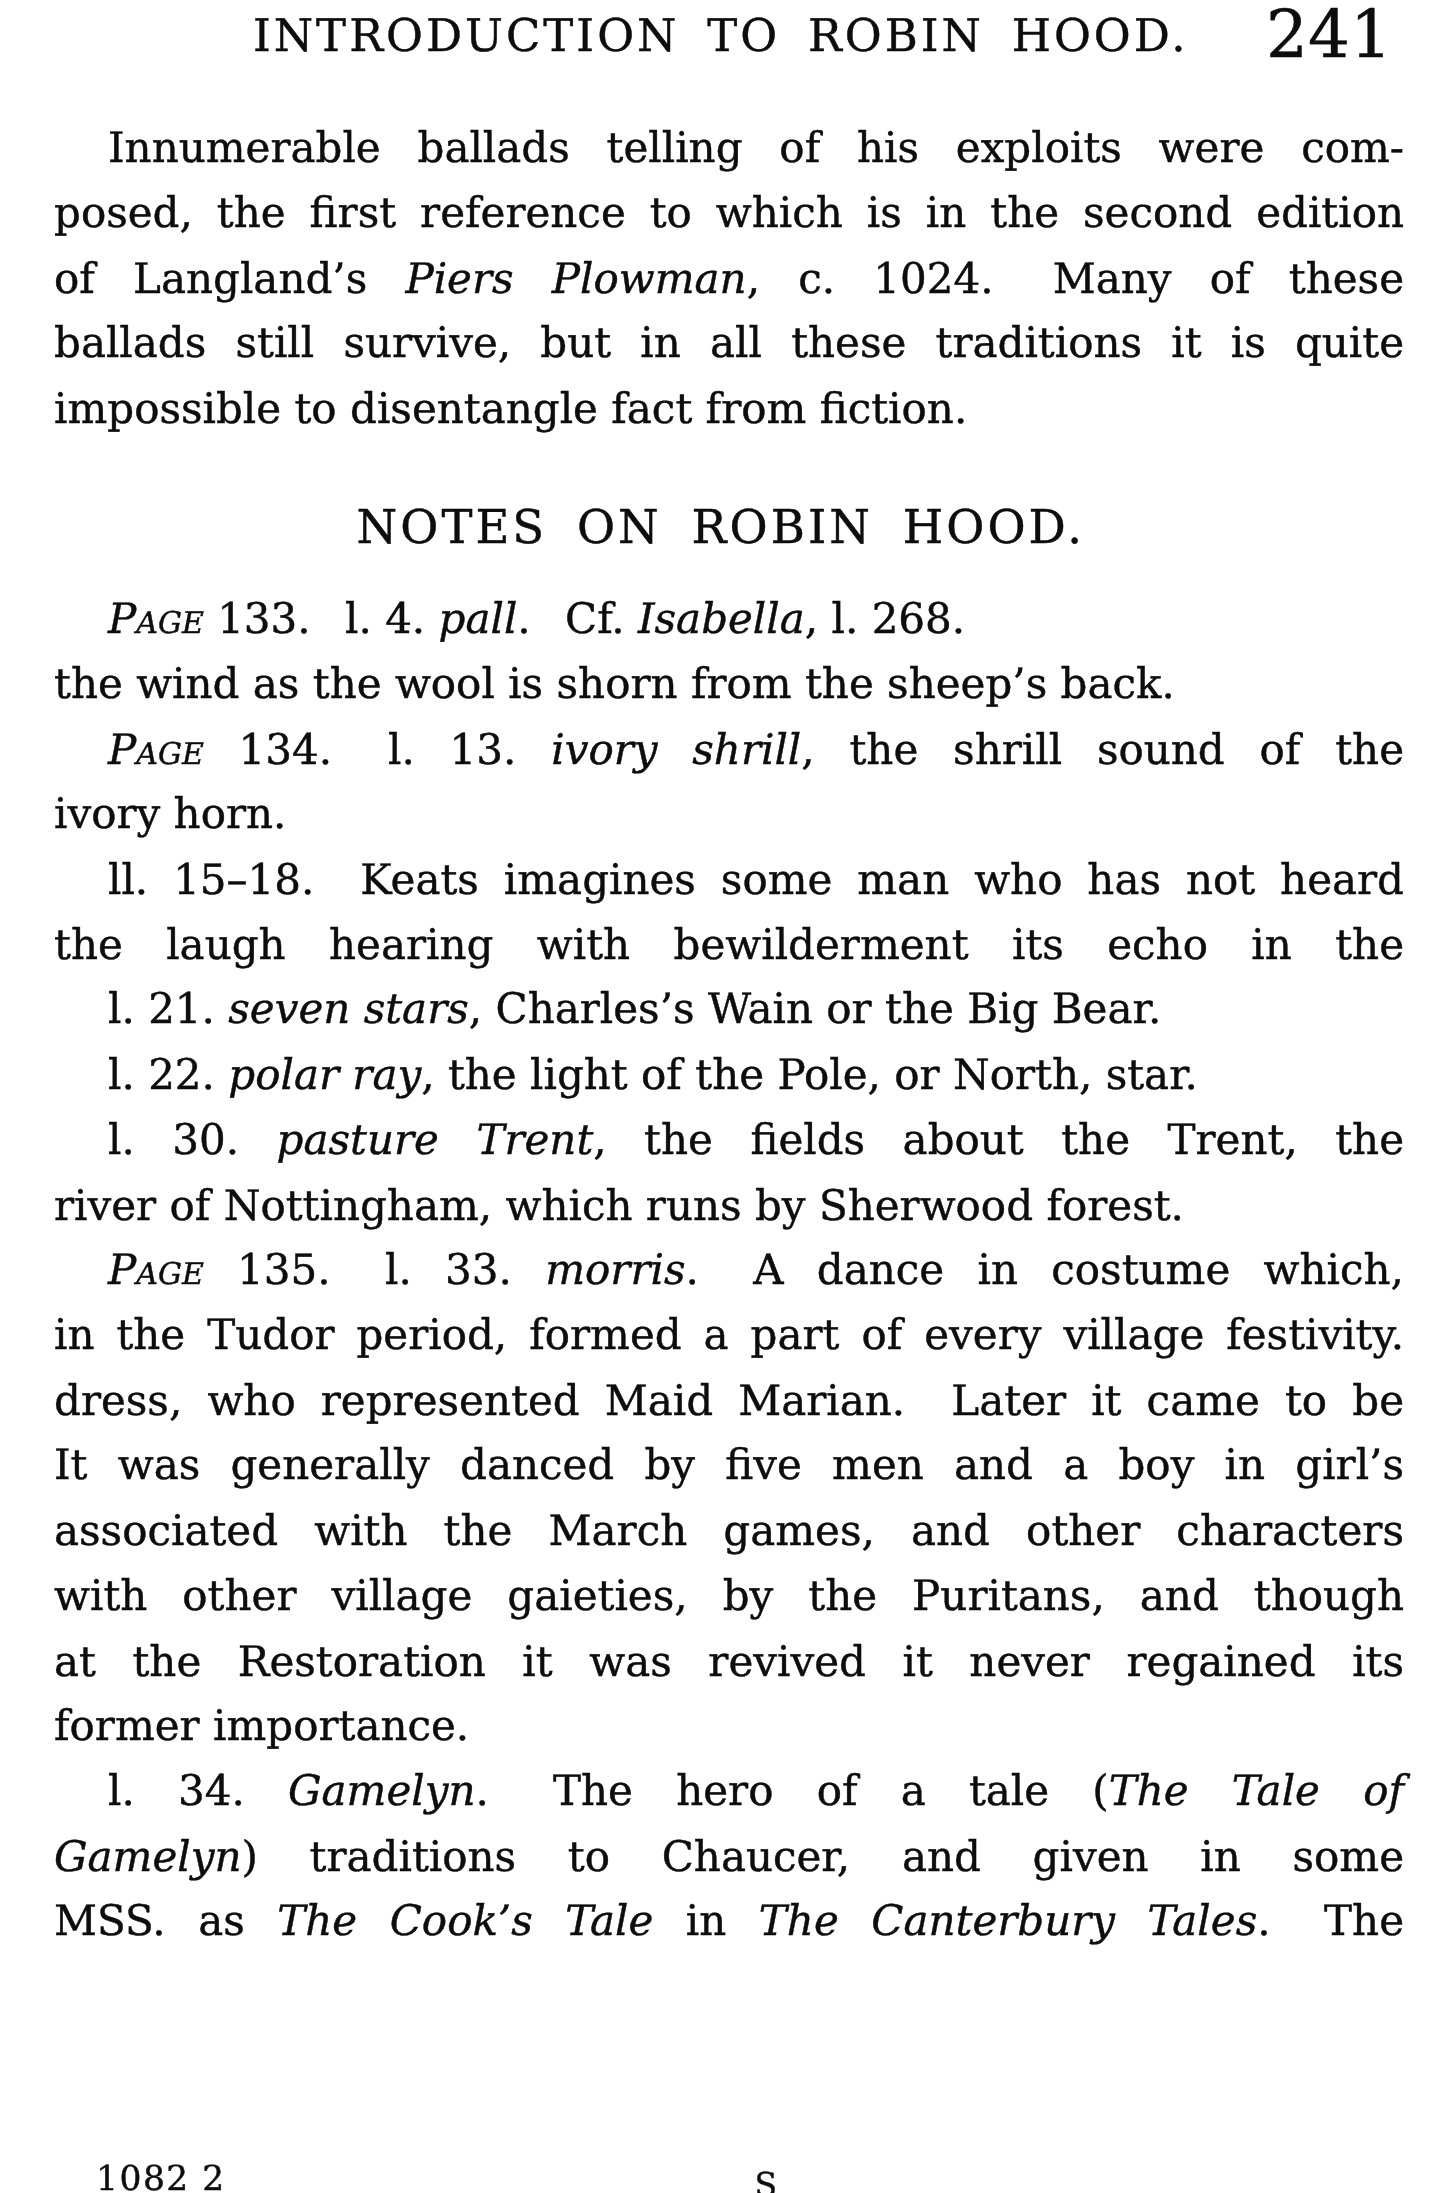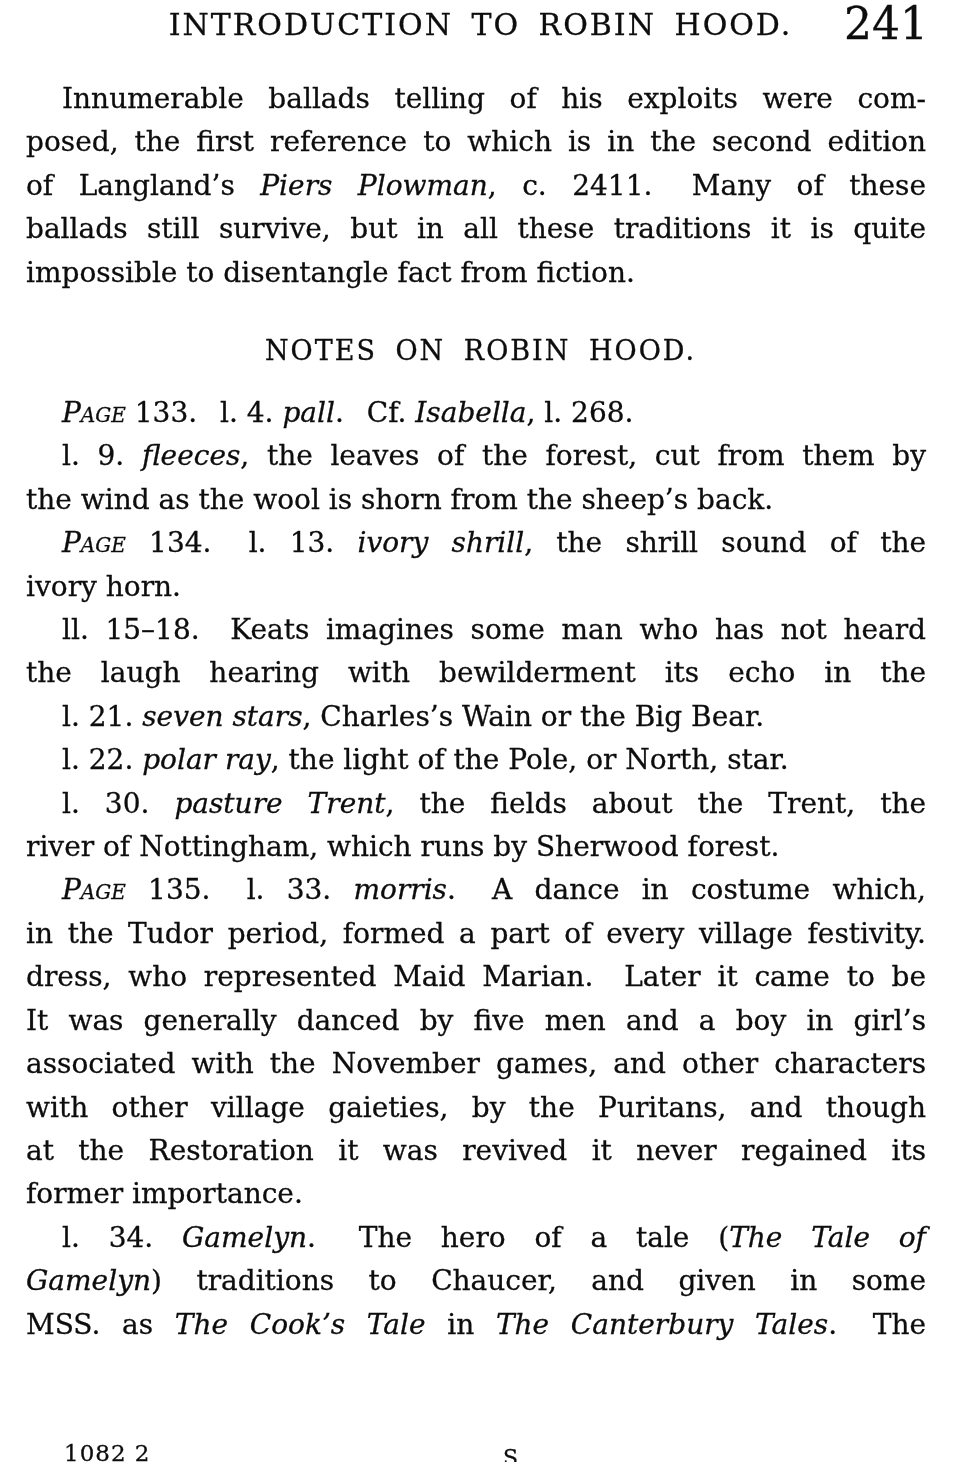--- a/index.html
+++ b/index.html
@@ -35,34 +35,34 @@
   .page-number {
     position: absolute;
     top: 2px;
     right: 33px;
     font-size: 44px;
     line-height: 1;
   }
   
   .textblock {
     position: absolute;
-    left: 26px;
+    left: 36px;
     width: 900px;
     font-size: 28px;
     line-height: 43.4px;
   }
   .intro  { top: 77px; }
   .notes  { top: 391px; }
   .section-heading {
     position: absolute;
     top: 337px;
     left: 0;
     width: 961px;
     text-align: center;
-    font-size: 27px;
+    font-size: 31px;
     letter-spacing: 2px;
     word-spacing: 8px;
     line-height: 1;
   }
   .line { }
   .line.ind  { padding-left: 36px; }
   .line.just { text-align: justify; text-align-last: justify; }
   .it { font-style: italic; }
   .sc { font-variant: small-caps; font-style: italic; }
   
@@ -88,44 +88,43 @@
 <div class="page">
 
   <div>
     <span class="running-title">INTRODUCTION TO ROBIN HOOD.</span>
     <span class="page-number">241</span>
   </div>
 
   <div class="textblock intro" id="intro-block">
       <div class="line ind just"><span>Innumerable ballads telling of his exploits were com-</span></div>
       <div class="line just"><span>posed, the first reference to which is in the second edition</span></div>
-      <div class="line just"><span>of Langland’s </span><span class="it">Piers Plowman</span><span>, c. 2411.  Many of these</span></div>
+      <div class="line just"><span>of Langland’s </span><span class="it">Piers Plowman</span><span>, c. 1024.  Many of these</span></div>
       <div class="line just"><span>ballads still survive, but in all these traditions it is quite</span></div>
       <div class="line"><span>impossible to disentangle fact from fiction.</span></div>
     </div>
 
   <div class="section-heading">NOTES ON ROBIN HOOD.</div>
 
   <div class="textblock notes" id="notes-block">
       <div class="line ind"><span class="sc">Page</span><span> 133.  l. 4. </span><span class="it">pall</span><span>.  Cf. </span><span class="it">Isabella</span><span>, l. 268.</span></div>
-      <div class="line ind just"><span>l. 9. </span><span class="it">fleeces</span><span>, the leaves of the forest, cut from them by</span></div>
       <div class="line"><span>the wind as the wool is shorn from the sheep’s back.</span></div>
       <div class="line ind just"><span class="sc">Page</span><span> 134.  l. 13. </span><span class="it">ivory shrill</span><span>, the shrill sound of the</span></div>
       <div class="line"><span>ivory horn.</span></div>
       <div class="line ind just"><span>ll. 15–18.  Keats imagines some man who has not heard</span></div>
       <div class="line just"><span>the laugh hearing with bewilderment its echo in the</span></div>
       <div class="line ind"><span>l. 21. </span><span class="it">seven stars</span><span>, Charles’s Wain or the Big Bear.</span></div>
       <div class="line ind"><span>l. 22. </span><span class="it">polar ray</span><span>, the light of the Pole, or North, star.</span></div>
       <div class="line ind just"><span>l. 30. </span><span class="it">pasture Trent</span><span>, the fields about the Trent, the</span></div>
       <div class="line"><span>river of Nottingham, which runs by Sherwood forest.</span></div>
       <div class="line ind just"><span class="sc">Page</span><span> 135.  l. 33. </span><span class="it">morris</span><span>.  A dance in costume which,</span></div>
       <div class="line just"><span>in the Tudor period, formed a part of every village festivity.</span></div>
       <div class="line just"><span>dress, who represented Maid Marian.  Later it came to be</span></div>
       <div class="line just"><span>It was generally danced by five men and a boy in girl’s</span></div>
-      <div class="line just"><span>associated with the November games, and other characters</span></div>
+      <div class="line just"><span>associated with the March games, and other characters</span></div>
       <div class="line just"><span>with other village gaieties, by the Puritans, and though</span></div>
       <div class="line just"><span>at the Restoration it was revived it never regained its</span></div>
       <div class="line"><span>former importance.</span></div>
       <div class="line ind just"><span>l. 34. </span><span class="it">Gamelyn</span><span>.  The hero of a tale (</span><span class="it">The Tale of</span></div>
       <div class="line just"><span class="it">Gamelyn</span><span>) traditions to Chaucer, and given in some</span></div>
       <div class="line just"><span>MSS. as </span><span class="it">The Cook’s Tale</span><span> in </span><span class="it">The Canterbury Tales</span><span>.  The</span></div>
     </div>
 
   <div>
     <span class="footer-signature">1082 2</span>

